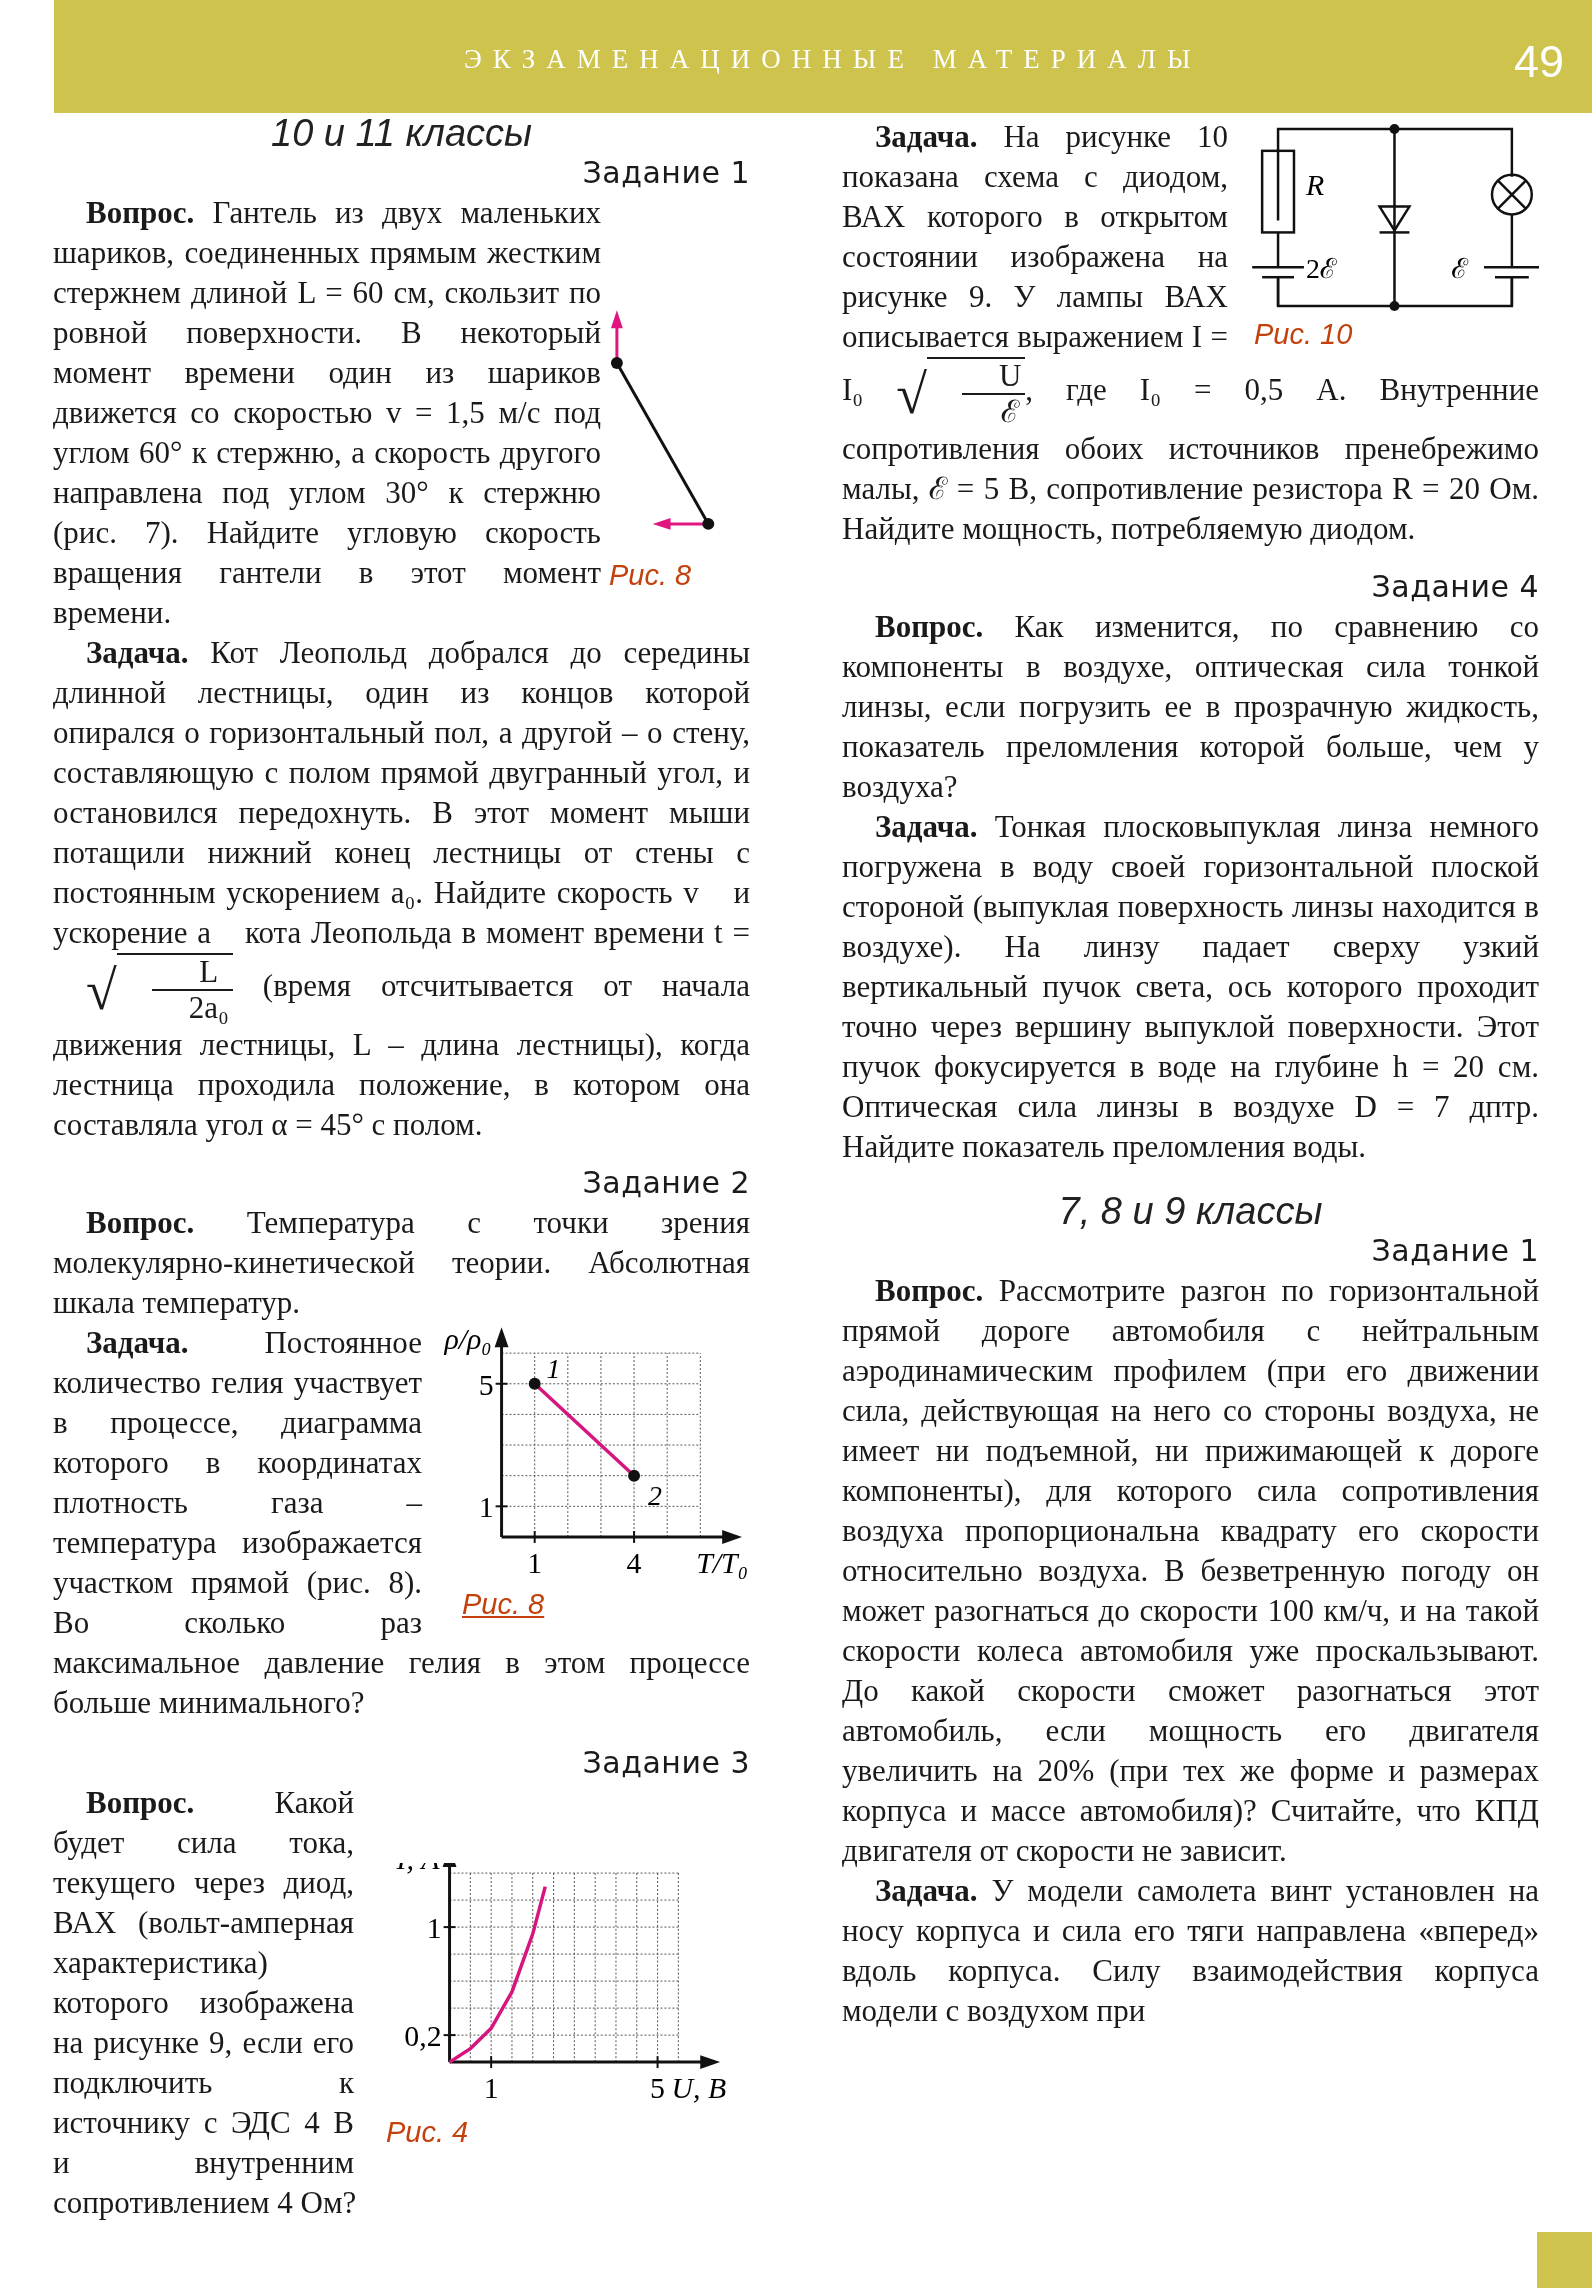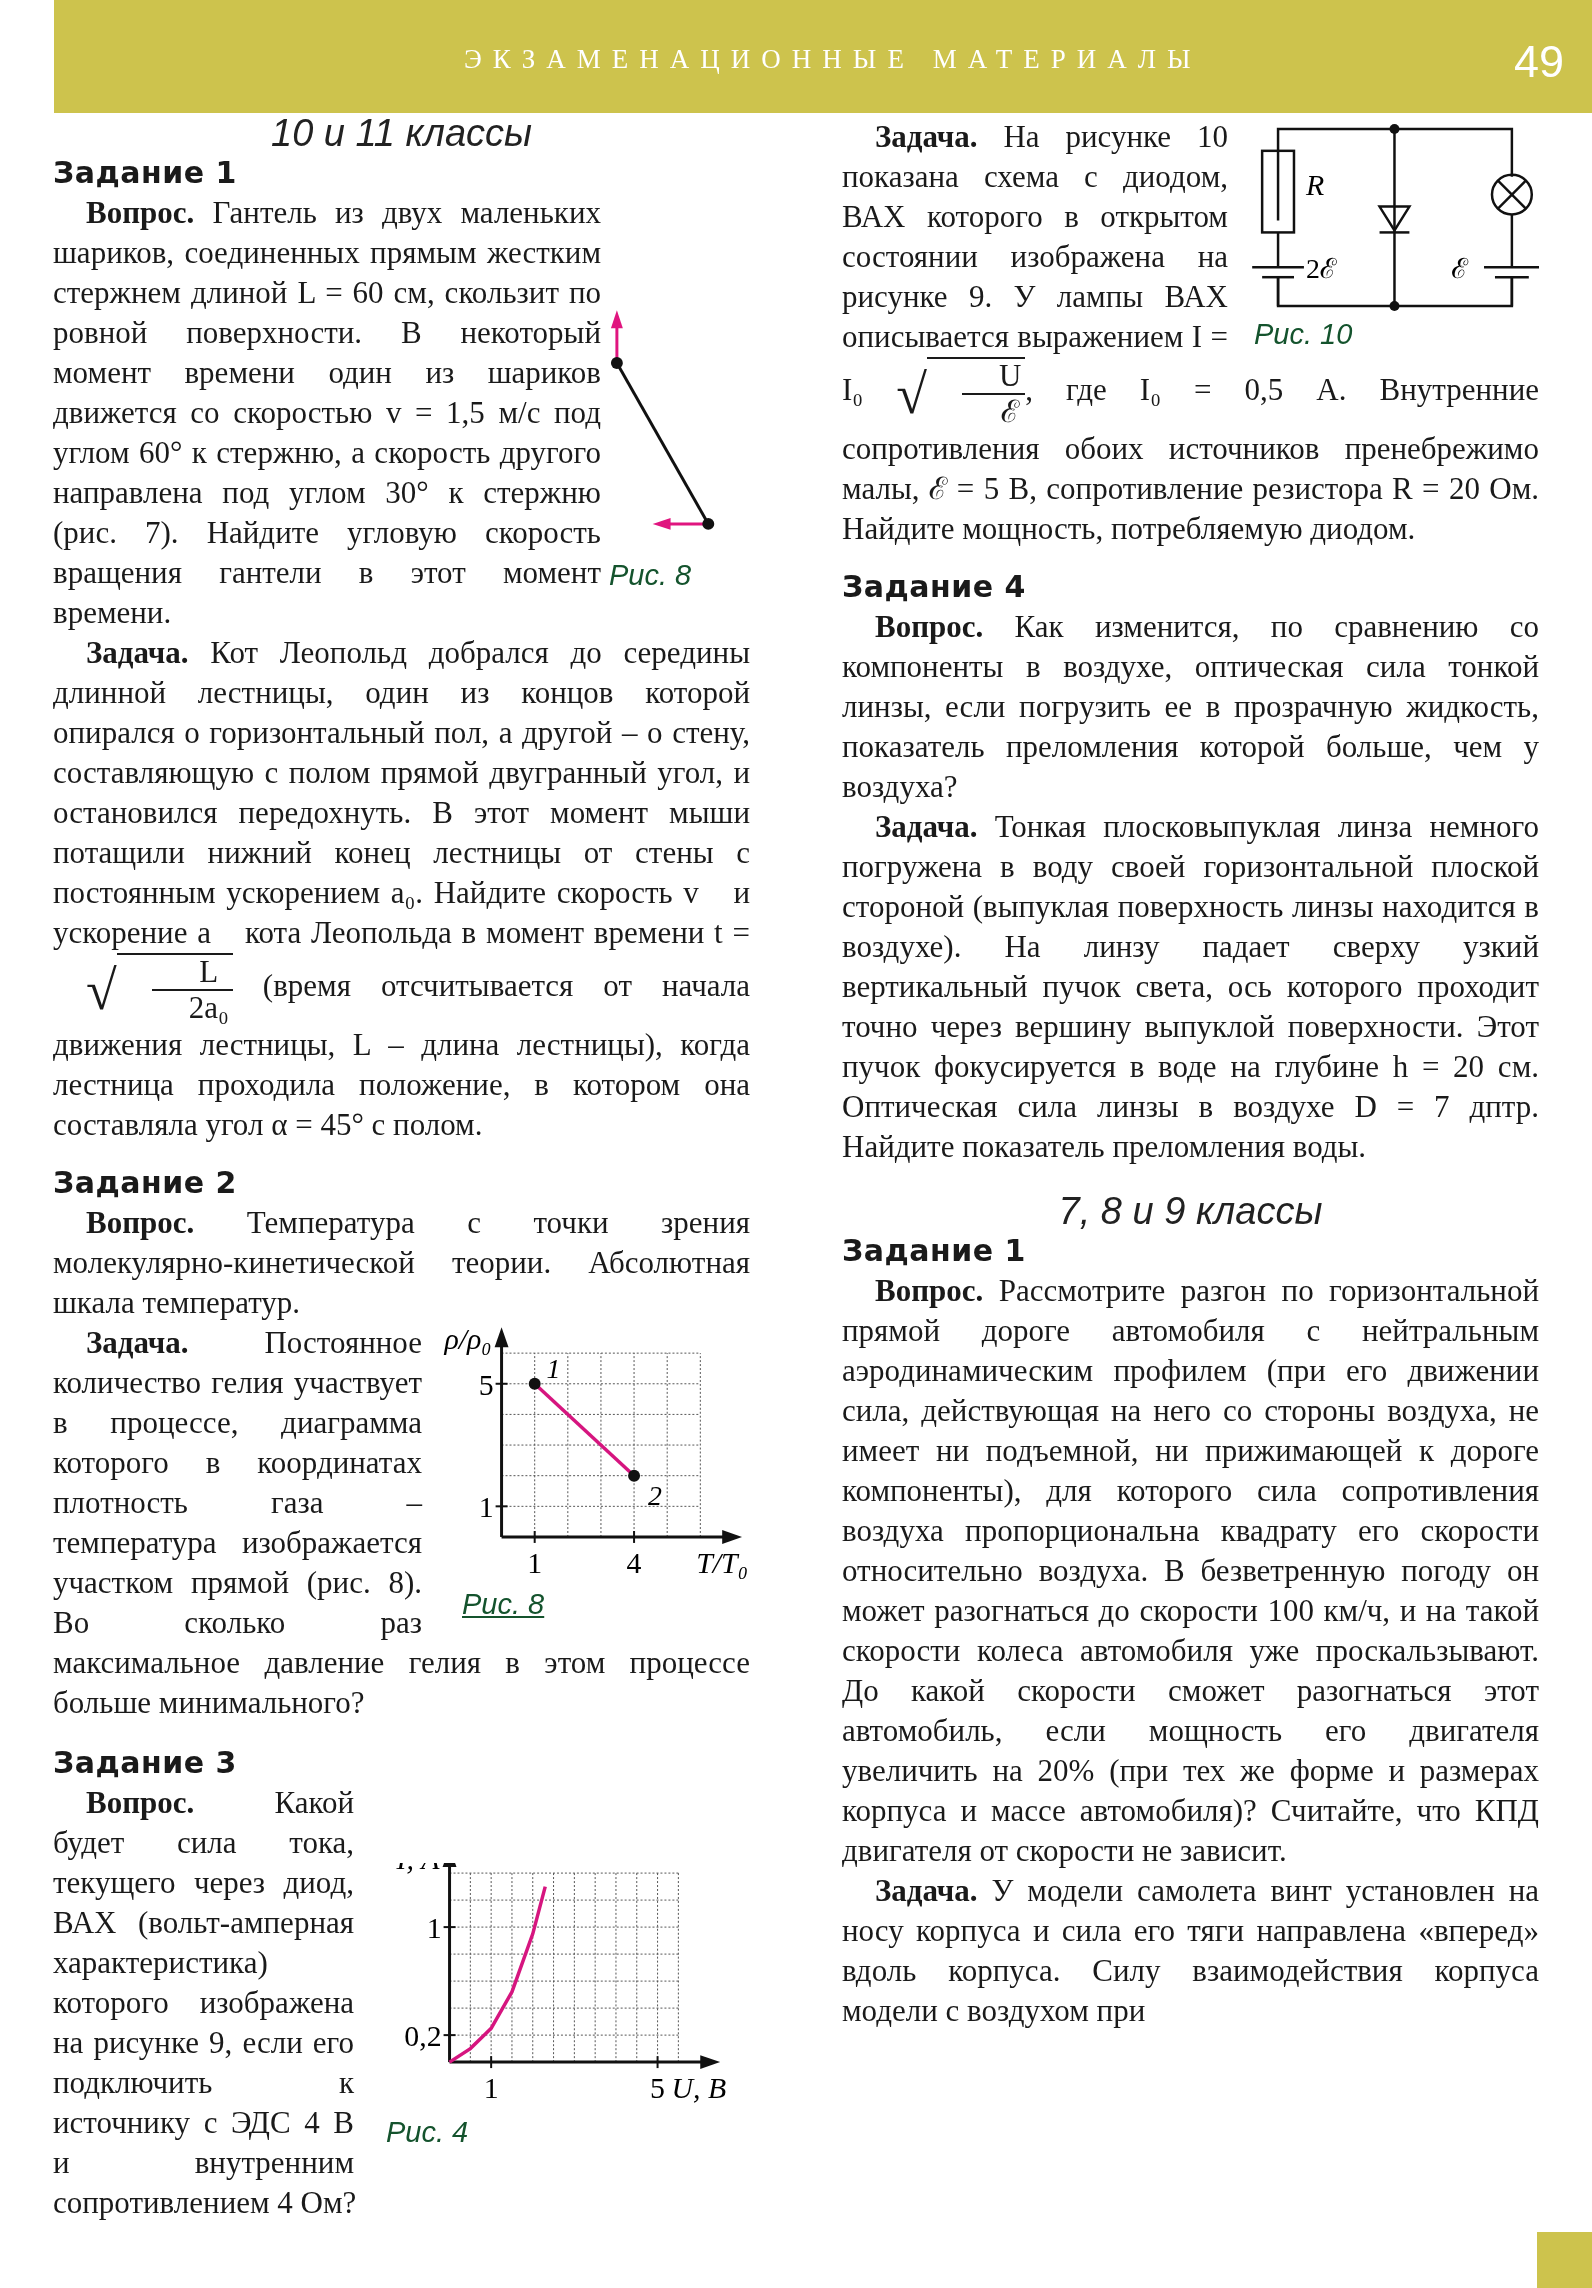--- a/index.html
+++ b/index.html
@@ -24,27 +24,27 @@
     position: absolute; left: 1537px; top: 2232px; width: 55px; height: 57px; background: #cdc34d;
   }
   .col { position: absolute; font-size: 31px; line-height: 40px; text-align: justify; }
   .col-left { left: 53px; top: 113px; width: 697px; }
   .col-right { left: 842px; top: 117px; width: 697px; }
   .grade {
     text-align: center; font-style: italic; font-family: "Liberation Sans", sans-serif;
     font-size: 38px; color: #222; margin: 0;
   }
   .task-title {
-    text-align: left; font-weight: bold; font-family: "DejaVu Sans", sans-serif;
+    text-align: right; font-weight: normal; font-family: "DejaVu Sans", sans-serif;
     font-size: 30px; margin: 0; letter-spacing: 0.5px;
   }
   p { margin: 0; text-indent: 33px; }
   .lbl { font-weight: bold; }
   .cap {
-    font-family: "Liberation Sans", sans-serif; font-style: italic; font-size: 29px; color: #14532d;
+    font-family: "Liberation Sans", sans-serif; font-style: italic; font-size: 29px; color: #c2410c;
   }
   .wrap-r { float: right; }
   .sqrt { display: inline-block; vertical-align: middle; position: relative; }
   .frac { display: inline-block; vertical-align: middle; text-align: center; line-height: 1.1; }
   .frac .num { display: block; border-bottom: 2px solid #1a1a1a; padding: 0 4px; }
   .frac .den { display: block; padding: 0 4px; }
   .rad { border-top: 2px solid #1a1a1a; display: inline-block; padding-left: 2px; }
   .rad-sym { font-size: 56px; vertical-align: middle; line-height: 1; }
 </style>
 </head>

